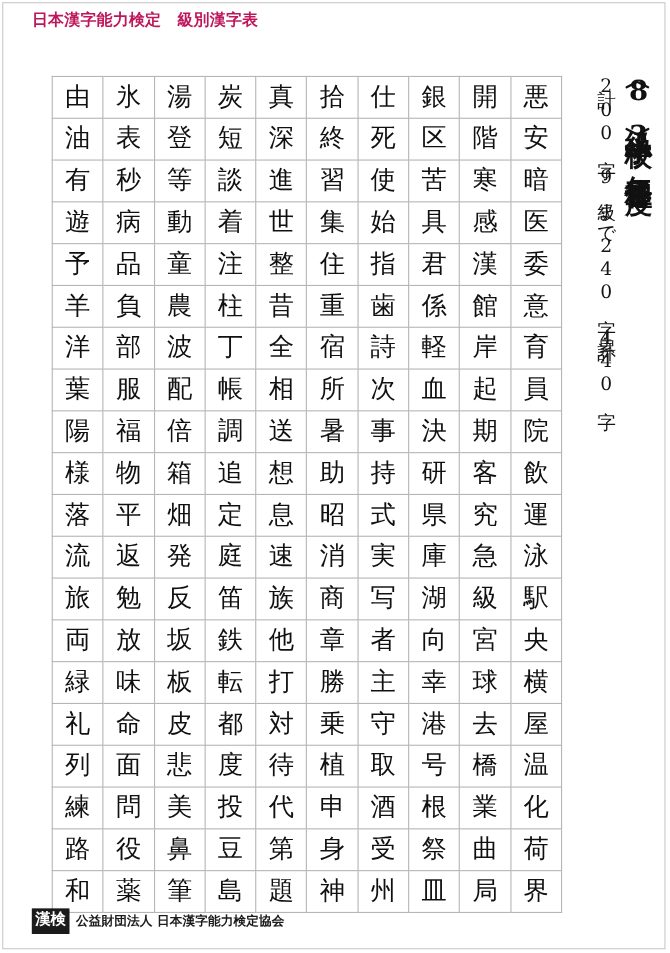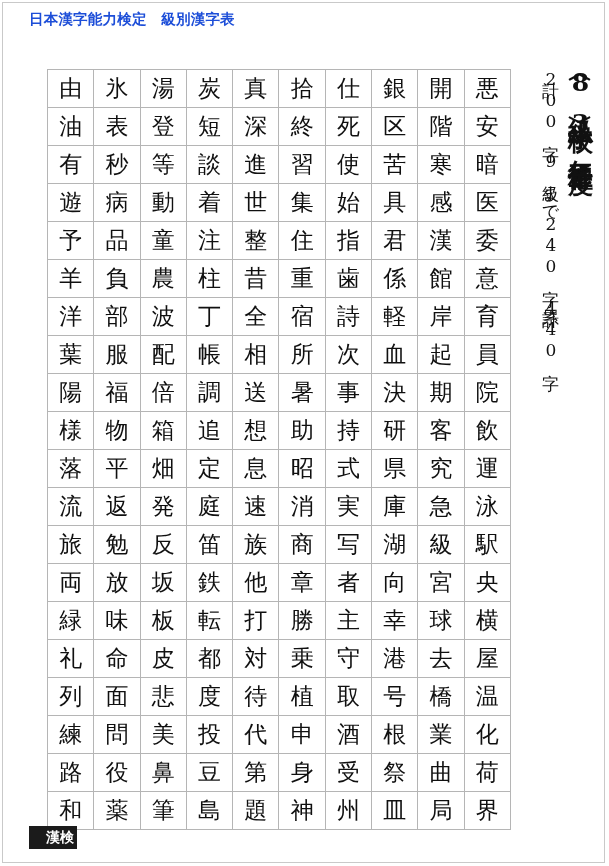--- a/index.html
+++ b/index.html
@@ -34,21 +34,21 @@
     position: absolute;
     left: 29px;
     top: 11px;
     line-height: 1.22;
   }
   .header-line {
     font-size: 14.5px;
     font-weight: bold;
     letter-spacing: 0.2px;
     white-space: pre;
-    color: #1d4ed8;
+    color: #be185d;
   }
 
   
   .grid-wrap {
     position: absolute;
     left: 47px;
     top: 69px;
   }
   table.kanji-grid {
     border-collapse: collapse;
@@ -104,25 +104,25 @@
     left: 29px;
     top: 826px;
     display: flex;
     align-items: center;
     gap: 6px;
   }
   .footer-logo {
     display: inline-block;
     background: #1b1b1b;
     color: #ffffff;
-    font-family: Liberation Sans, sans-serif;
+    font-family: Liberation Serif, serif;
     font-size: 14px;
     font-weight: bold;
     line-height: 1;
-    padding: 3px 2px 4px 16px;
+    padding: 3px 2px 4px 2px;
     letter-spacing: 0px;
     border: 1px solid #1b1b1b;
   }
   .footer-text {
     font-size: 11.5px;
     font-weight: bold;
     color: #1b1b1b;
     letter-spacing: 0.1px;
     white-space: nowrap;
   }
@@ -381,13 +381,14 @@
         </tr>
       </tbody>
   </table>
 </div>
 
 <div class="side-main">〈8級〉小学校3年生修了程度</div>
 <div class="side-sub">計200字　9級まで240字　累計440字</div>
 
 <div class="footer">
   <span class="footer-logo">漢検</span>
+  <span class="footer-text">公益財団法人 日本漢字能力検定協会</span>
 </div>
 
 </body></html>

